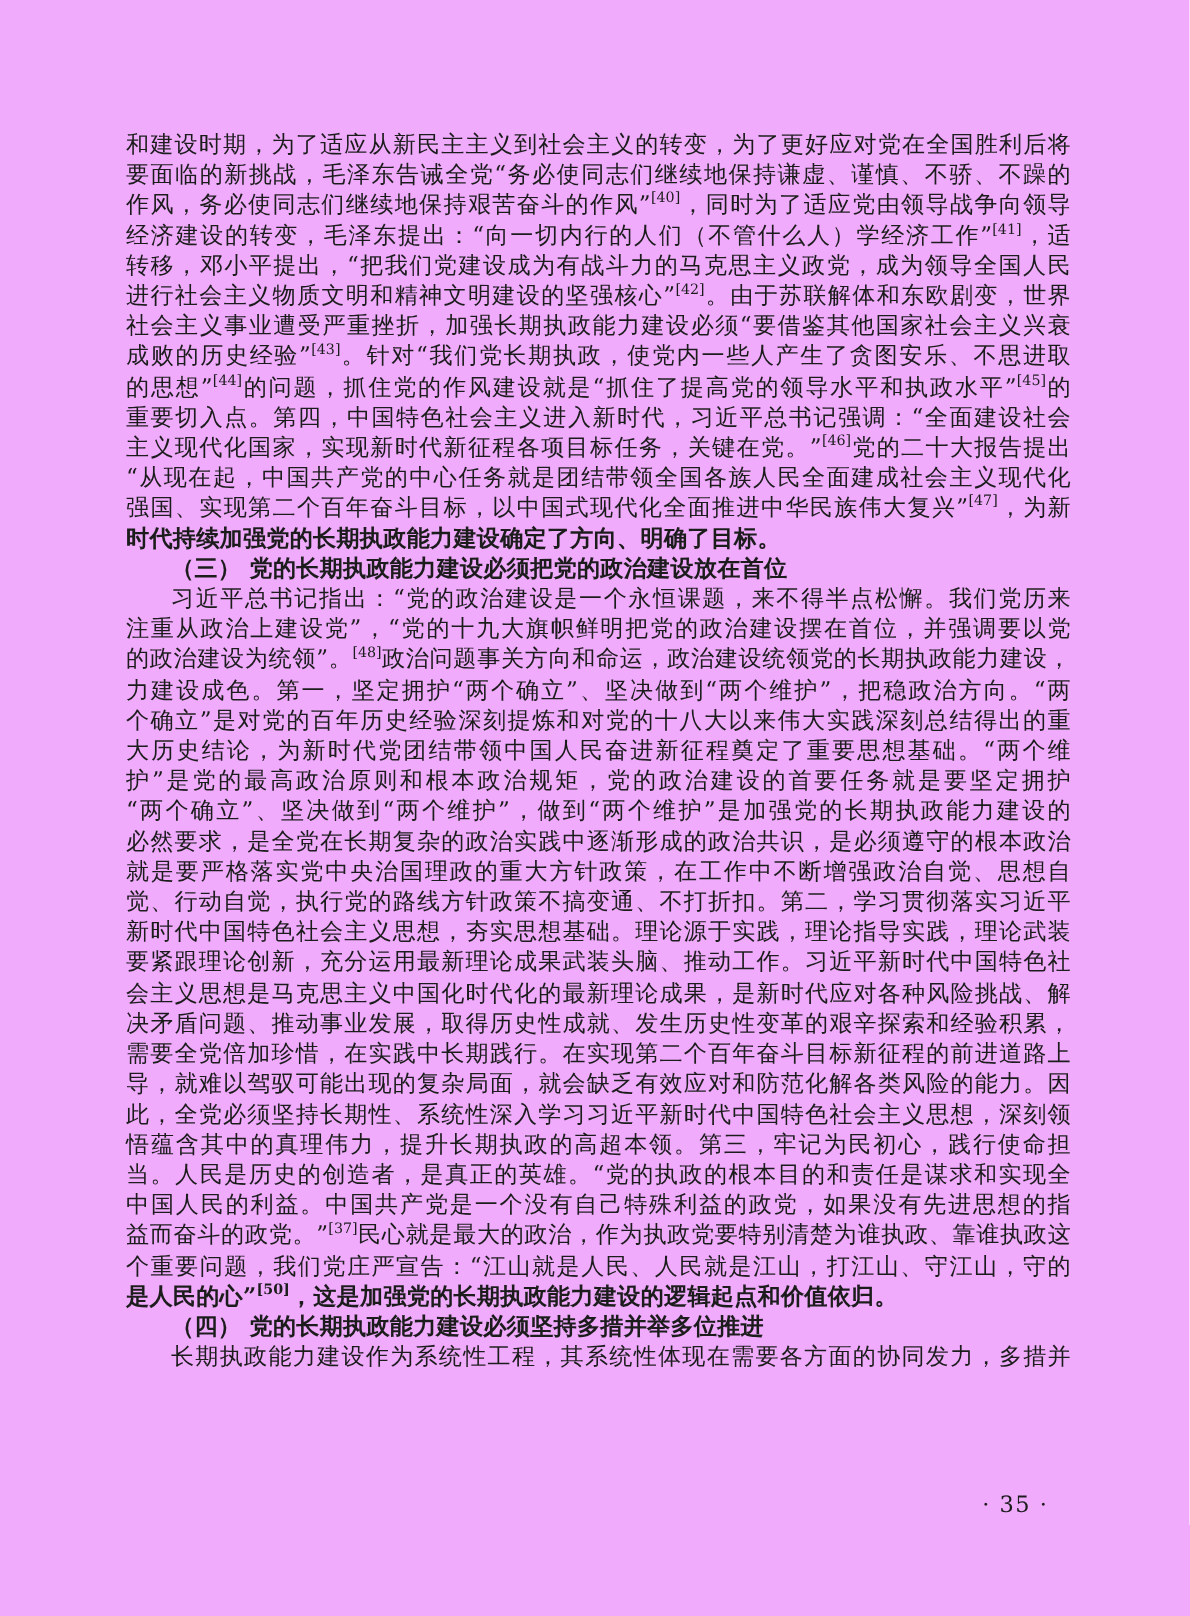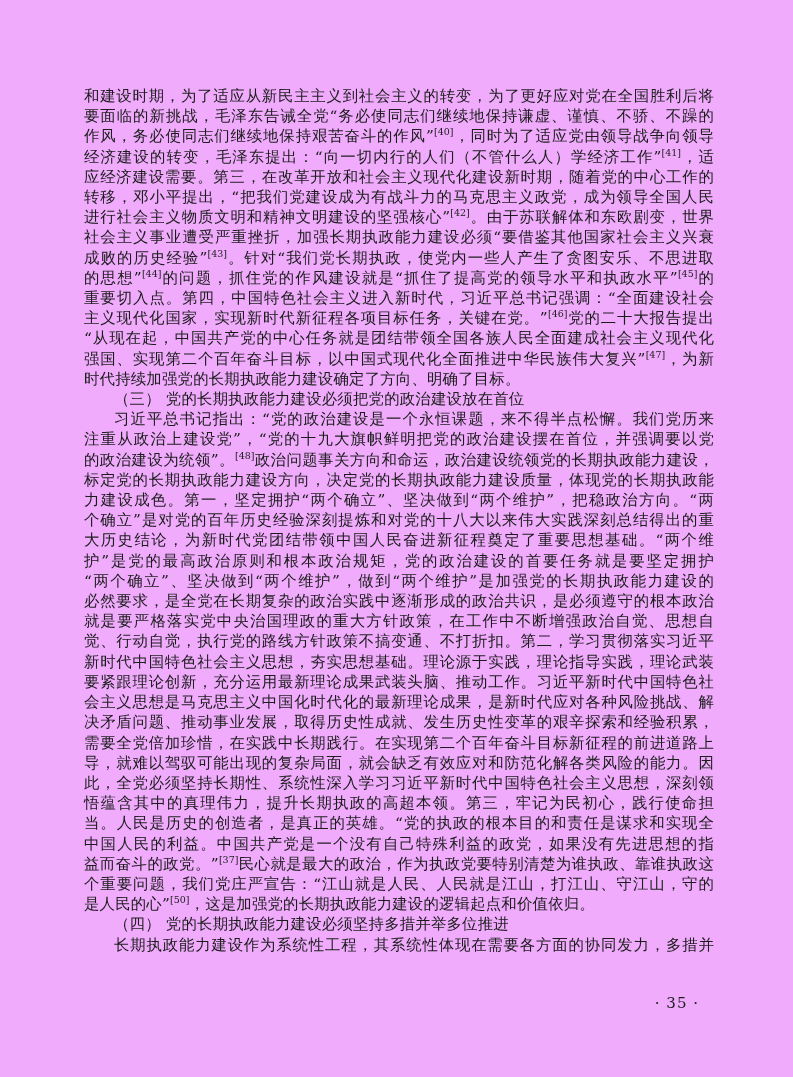--- a/index.html
+++ b/index.html
@@ -26,20 +26,21 @@
     letter-spacing: 0.2px;
   }
   .line {
     text-align: justify;
     text-align-last: justify;
     text-justify: inter-character;
     min-height: 20.2px;
   }
   .line.end, .line.heading {
     text-align-last: left;
+    font-weight: bold;
   }
   .line.heading, .line.indent {
     text-indent: 30px;
   }
   .line sup {
     font-size: 9.5px;
     line-height: 0;
     letter-spacing: 0;
     vertical-align: super;
   }
@@ -54,36 +55,34 @@
 </style>
 </head>
 <body>
 
 <div class="page">
   <div class="text-block" id="text-block">
       <div class="line flush">和建设时期，为了适应从新民主主义到社会主义的转变，为了更好应对党在全国胜利后将</div>
       <div class="line flush">要面临的新挑战，毛泽东告诫全党“务必使同志们继续地保持谦虚、谨慎、不骄、不躁的</div>
       <div class="line flush">作风，务必使同志们继续地保持艰苦奋斗的作风”<sup>[40]</sup>，同时为了适应党由领导战争向领导</div>
       <div class="line flush">经济建设的转变，毛泽东提出：“向一切内行的人们（不管什么人）学经济工作”<sup>[41]</sup>，适</div>
-      <div class="line flush">应经济建设需要。第三，在改革开放和社会主义现代化建设新时期，随着党的中心工作的</div>
       <div class="line flush">转移，邓小平提出，“把我们党建设成为有战斗力的马克思主义政党，成为领导全国人民</div>
       <div class="line flush">进行社会主义物质文明和精神文明建设的坚强核心”<sup>[42]</sup>。由于苏联解体和东欧剧变，世界</div>
       <div class="line flush">社会主义事业遭受严重挫折，加强长期执政能力建设必须“要借鉴其他国家社会主义兴衰</div>
       <div class="line flush">成败的历史经验”<sup>[43]</sup>。针对“我们党长期执政，使党内一些人产生了贪图安乐、不思进取</div>
       <div class="line flush">的思想”<sup>[44]</sup>的问题，抓住党的作风建设就是“抓住了提高党的领导水平和执政水平”<sup>[45]</sup>的</div>
       <div class="line flush">重要切入点。第四，中国特色社会主义进入新时代，习近平总书记强调：“全面建设社会</div>
       <div class="line flush">主义现代化国家，实现新时代新征程各项目标任务，关键在党。”<sup>[46]</sup>党的二十大报告提出</div>
       <div class="line flush">“从现在起，中国共产党的中心任务就是团结带领全国各族人民全面建成社会主义现代化</div>
       <div class="line flush">强国、实现第二个百年奋斗目标，以中国式现代化全面推进中华民族伟大复兴”<sup>[47]</sup>，为新</div>
       <div class="line end">时代持续加强党的长期执政能力建设确定了方向、明确了目标。</div>
       <div class="line heading">（三） 党的长期执政能力建设必须把党的政治建设放在首位</div>
       <div class="line indent">习近平总书记指出：“党的政治建设是一个永恒课题，来不得半点松懈。我们党历来</div>
       <div class="line flush">注重从政治上建设党”，“党的十九大旗帜鲜明把党的政治建设摆在首位，并强调要以党</div>
       <div class="line flush">的政治建设为统领”。<sup>[48]</sup>政治问题事关方向和命运，政治建设统领党的长期执政能力建设，</div>
-      <div class="line flush">标定党的长期执政能力建设方向，决定党的长期执政能力建设质量，体现党的长期执政能</div>
       <div class="line flush">力建设成色。第一，坚定拥护“两个确立”、坚决做到“两个维护”，把稳政治方向。“两</div>
       <div class="line flush">个确立”是对党的百年历史经验深刻提炼和对党的十八大以来伟大实践深刻总结得出的重</div>
       <div class="line flush">大历史结论，为新时代党团结带领中国人民奋进新征程奠定了重要思想基础。“两个维</div>
       <div class="line flush">护”是党的最高政治原则和根本政治规矩，党的政治建设的首要任务就是要坚定拥护</div>
       <div class="line flush">“两个确立”、坚决做到“两个维护”，做到“两个维护”是加强党的长期执政能力建设的</div>
       <div class="line flush">必然要求，是全党在长期复杂的政治实践中逐渐形成的政治共识，是必须遵守的根本政治</div>
       <div class="line flush">就是要严格落实党中央治国理政的重大方针政策，在工作中不断增强政治自觉、思想自</div>
       <div class="line flush">觉、行动自觉，执行党的路线方针政策不搞变通、不打折扣。第二，学习贯彻落实习近平</div>
       <div class="line flush">新时代中国特色社会主义思想，夯实思想基础。理论源于实践，理论指导实践，理论武装</div>
       <div class="line flush">要紧跟理论创新，充分运用最新理论成果武装头脑、推动工作。习近平新时代中国特色社</div>

